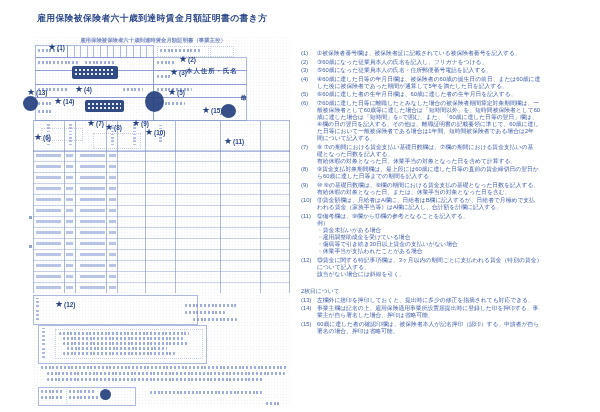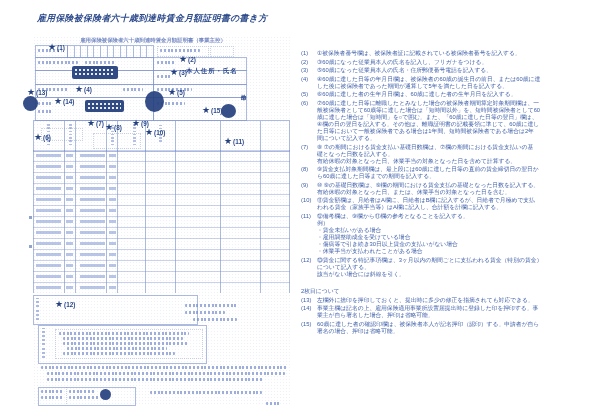--- a/index.html
+++ b/index.html
@@ -8,21 +8,21 @@
     --ink-form:rgba(124,146,205,.62);   
     --ink-form-soft:rgba(124,146,205,.40);
     --stamp:#27427f;
   }
   html,body{margin:0;padding:0;background:#fff;}
   #page{position:relative;width:600px;height:412px;background:#ffffff;overflow:hidden;
         font-family:"Liberation Sans","DejaVu Sans",sans-serif;}
 
   
   #main-title{position:absolute;left:37px;top:13px;font-size:8.8px;font-weight:bold;
-              color:var(--ink-dark);letter-spacing:.4px;white-space:nowrap;font-style:italic;}
+              color:var(--ink-dark);letter-spacing:.4px;white-space:nowrap;}
 
   
   #form-panel{position:absolute;left:33px;top:36px;width:258px;height:370px;
               background-image:radial-gradient(rgba(140,160,215,.14) .6px,transparent .7px);
               background-size:3px 3px;}
   #form-title{position:absolute;left:0;top:1px;width:240px;text-align:center;font-size:5.4px;
               font-weight:bold;color:#7589c2;white-space:nowrap;}
   .fbox{position:absolute;border:1px solid var(--ink-form);}
   .fbox.dot{border-style:dotted;border-color:var(--ink-form-soft);}
   .cellrow{position:absolute;display:flex;border:1px solid var(--ink-form);}

